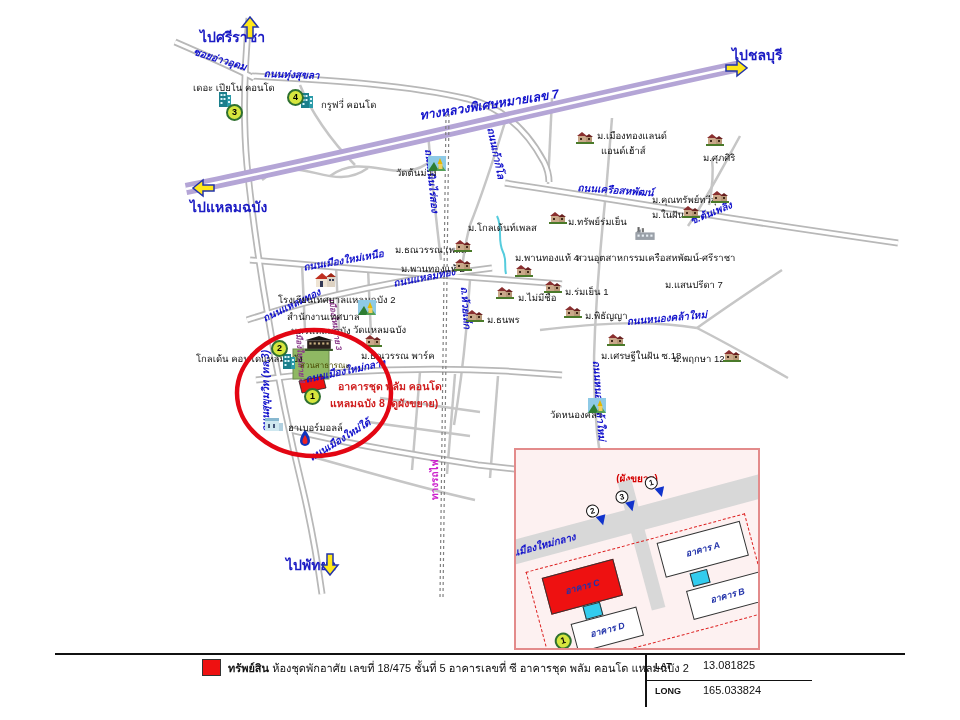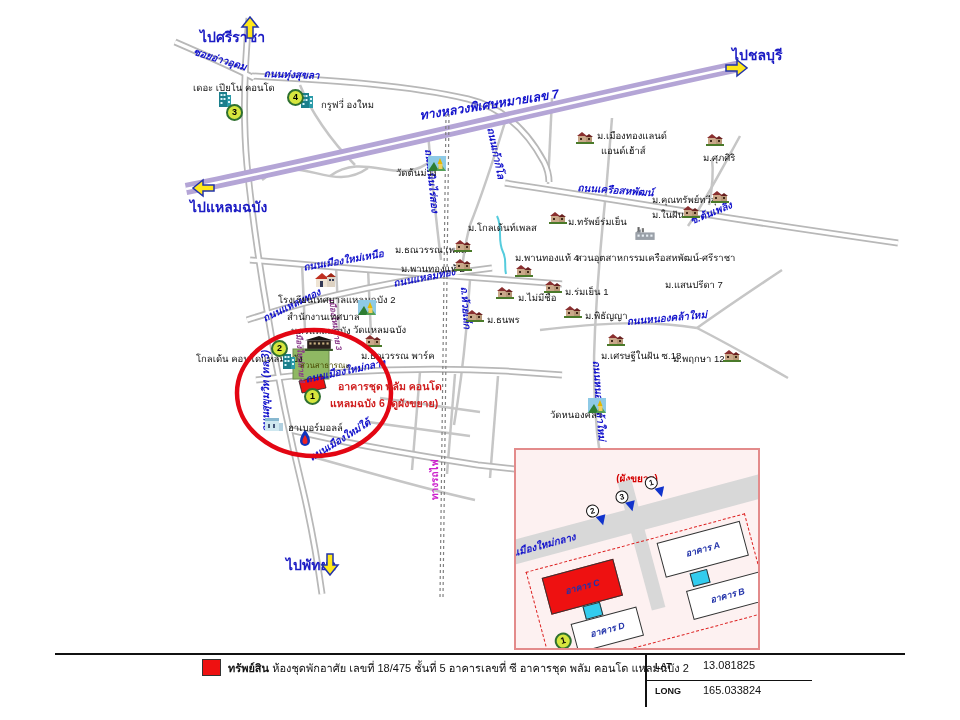--- a/index.html
+++ b/index.html
@@ -245,21 +245,21 @@
   <span class="abs pl" style="left:193px;top:80px">เดอะ เปียโน คอนโด</span>
   <svg class="icon" style="left:218px;top:90px;width:14px;height:18px">
       <use href="#s-condo"></use>
     </svg>
   <div class="badge" style="left:226px;top:104px">3</div>
 
   <div class="badge" style="left:287px;top:89px">4</div>
   <svg class="icon" style="left:300px;top:91px;width:14px;height:18px">
       <use href="#s-condo"></use>
     </svg>
-  <span class="abs pl" style="left:321px;top:97px">กรูฟวี่ องใหม</span>
+  <span class="abs pl" style="left:321px;top:97px">กรูฟวี่ คอนโด</span>
 
   <span class="abs pl" style="left:196px;top:351px">โกลเด้น คอนโดแหลมฉบัง</span>
   <div class="badge" style="left:271px;top:340px">2</div>
   <svg class="icon" style="left:282px;top:352px;width:14px;height:18px">
       <use href="#s-condo"></use>
     </svg>
 
   <svg class="icon" style="left:575px;top:130px;width:20px;height:14px">
       <use href="#s-village"></use>
     </svg>
@@ -353,21 +353,21 @@
       <use href="#s-mall"></use>
     </svg>
   <span class="abs pl" style="left:288px;top:420px">ฮาเบอร์มอลล์</span>
   <svg class="icon" style="left:299px;top:430px;width:12px;height:16px;z-index:5">
       <use href="#s-flame"></use>
     </svg>
   <span class="abs park-label" style="left:300px;top:359px;z-index:3">สวนสาธารณะ</span>
 
   <div class="badge" style="left:304px;top:388px">1</div>
   <span class="abs subj" style="left:338px;top:378px;z-index:5">อาคารชุด พลัม คอนโด</span>
-  <span class="abs subj" style="left:330px;top:395px;z-index:5">แหลมฉบัง 6 (ดูผังขยาย)</span>
+  <span class="abs subj" style="left:330px;top:395px;z-index:5">แหลมฉบัง 8 (ดูผังขยาย)</span>
 
   <div class="inset">
     <div class="inset-sub">(ผังขยาย)</div>
     <div class="irot">
       <div class="istub"></div>
       <div class="iroad">
         <span class="iroad-label">ถนนเมืองใหม่กลาง</span>
       </div>
       <div class="imk" style="left:112px;top:4px">
         <span class="n">2</span>

